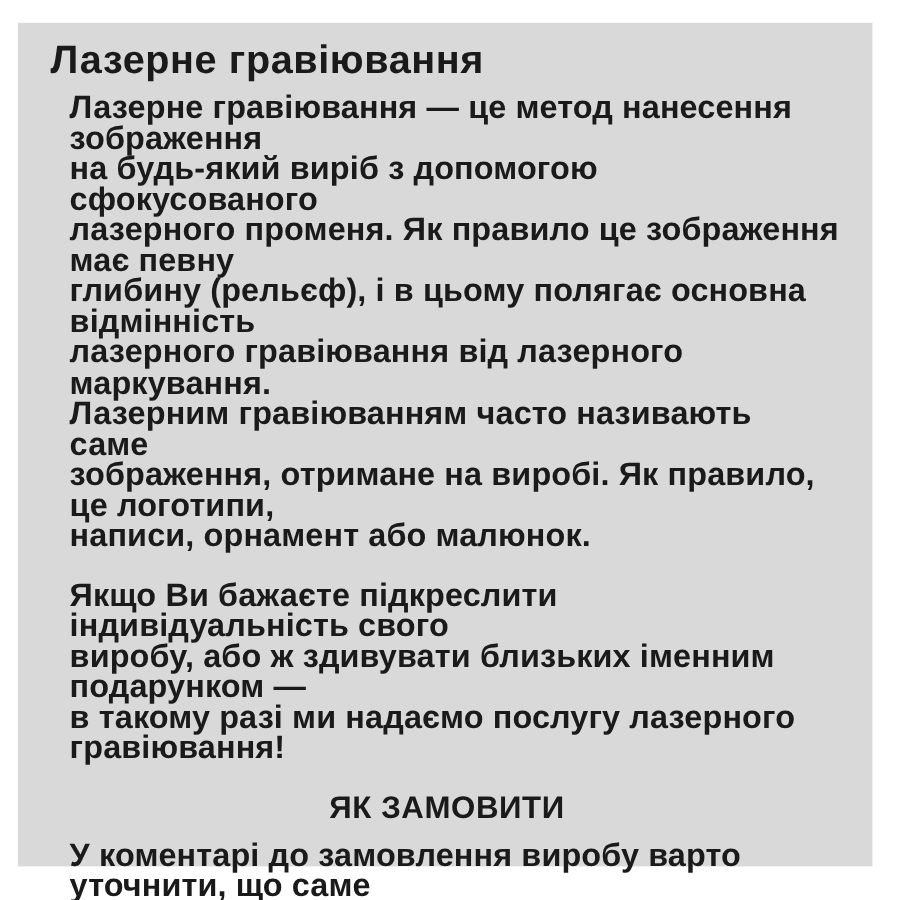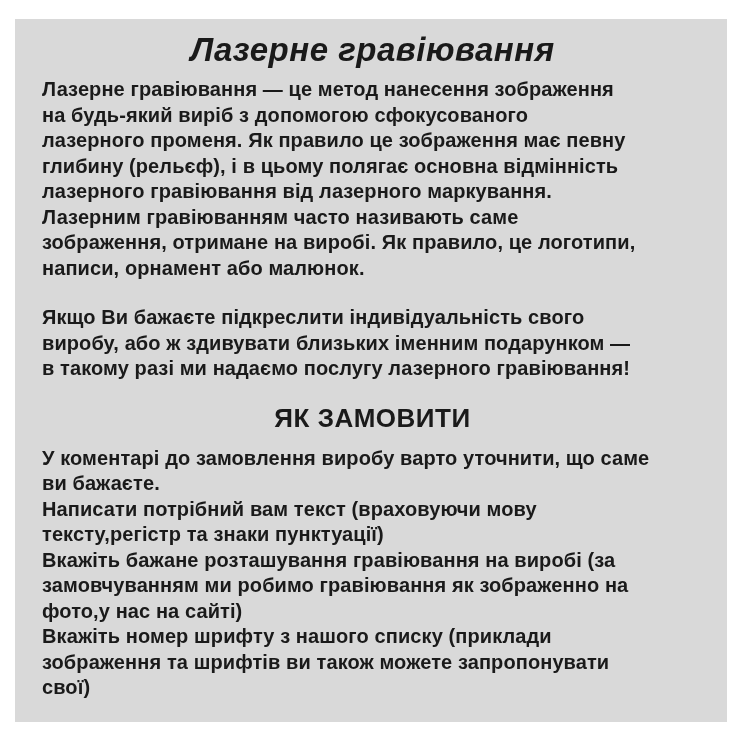--- a/index.html
+++ b/index.html
@@ -22,31 +22,29 @@
     left: 15px;
     top: 19px;
     right: 23px;
     bottom: 28px;
     background: #d9d9d9;
     padding: 8px 12px 0 27px;
     box-sizing: border-box;
   }
   h1.title {
     margin: 4px 12px 0 0;
-    text-align: center;
     font-size: 33px;
     line-height: 38px;
     font-weight: bold;
     letter-spacing: 0.5px;
     white-space: nowrap;
-    font-style: italic;
   }
   p.body-text {
-    margin: 0;
-    font-size: 20px;
+    margin: 16px;
+    font-size: 27px;
     line-height: 25.5px;
     font-weight: bold;
     white-space: pre-line;
     letter-spacing: 0.1px;
   }
   p.intro-para {
     margin-top: 8px;
   }
   p.offer-para {
     margin-top: 24px;

